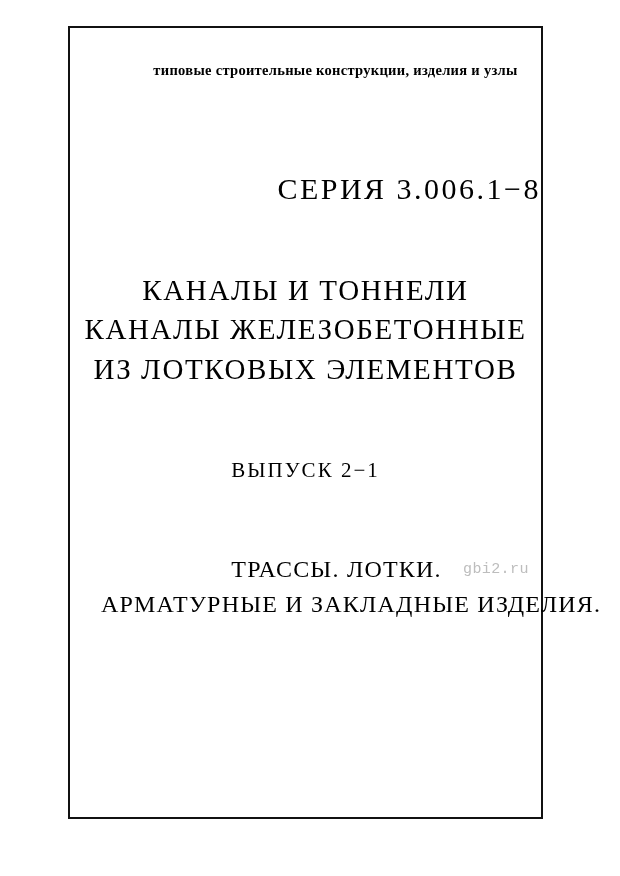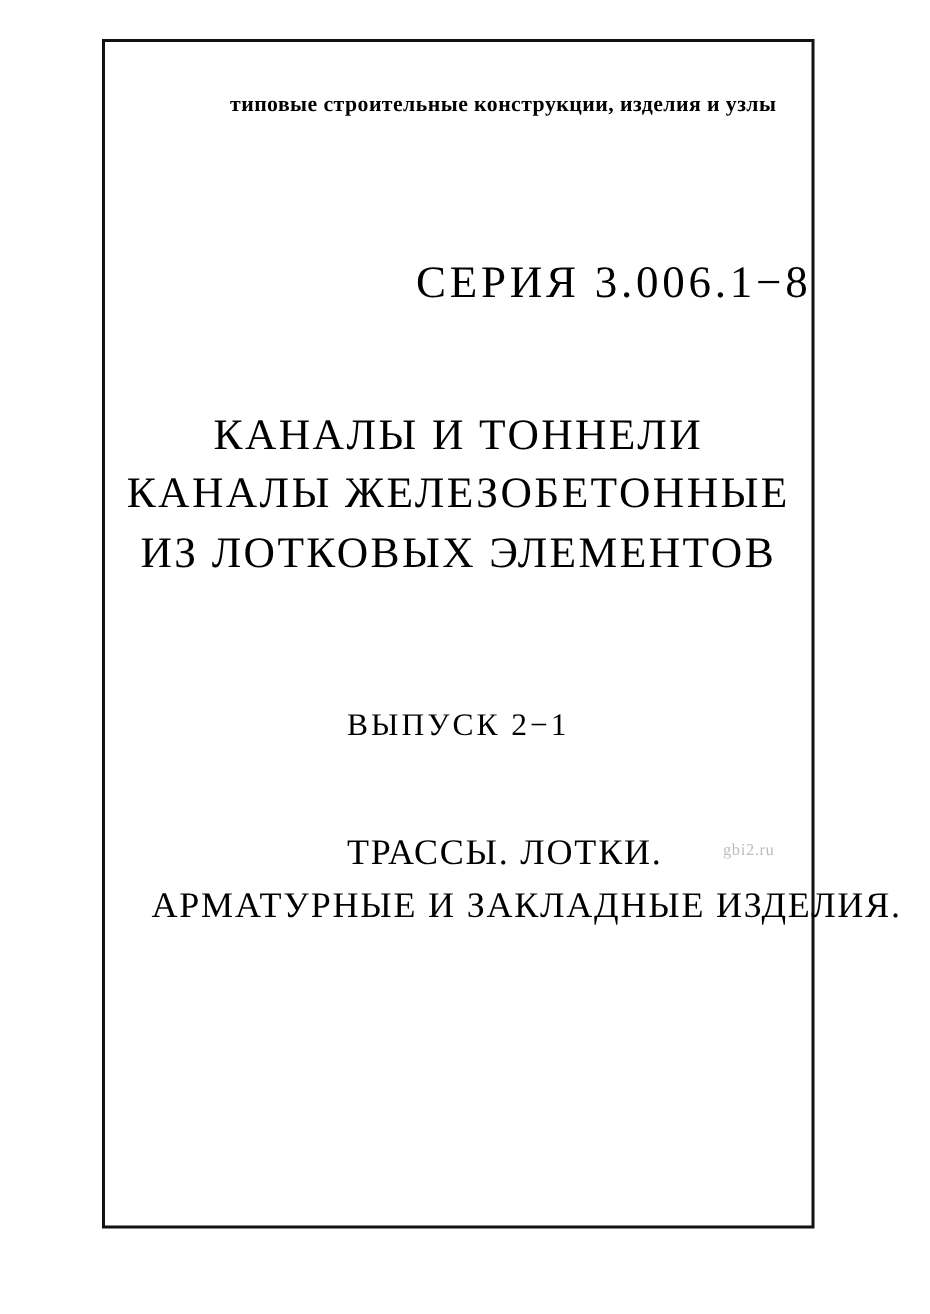--- a/index.html
+++ b/index.html
@@ -70,21 +70,21 @@
     text-align: center;
   }
   .title-line {
     font-size: 29px;
     letter-spacing: 1.6px;
     line-height: 1.36;
     white-space: nowrap;
   }
   .issue {
     position: absolute;
-    top: 443px;
+    top: 430px;
     left: 0;
     width: 100%;
     text-align: center;
     font-size: 21px;
     letter-spacing: 2px;
   }
   .contents-block {
     position: absolute;
     top: 524px;
     left: 0;
@@ -94,23 +94,23 @@
   }
   .contents-line {
     font-size: 24px;
     letter-spacing: 1.2px;
     line-height: 1.46;
     white-space: nowrap;
   }
   .watermark {
     position: absolute;
     top: 533px;
-    left: 412px;
-    font-family: Liberation Serif, serif;
-    font-size: 11px;
+    left: 393px;
+    font-family: Liberation Mono, monospace;
+    font-size: 15px;
     color: #bdbdbd;
     letter-spacing: 0.4px;
   }
 </style>
 </head>
 <body>
 
 <div class="page">
   <div class="frame">
     <div class="inner">

